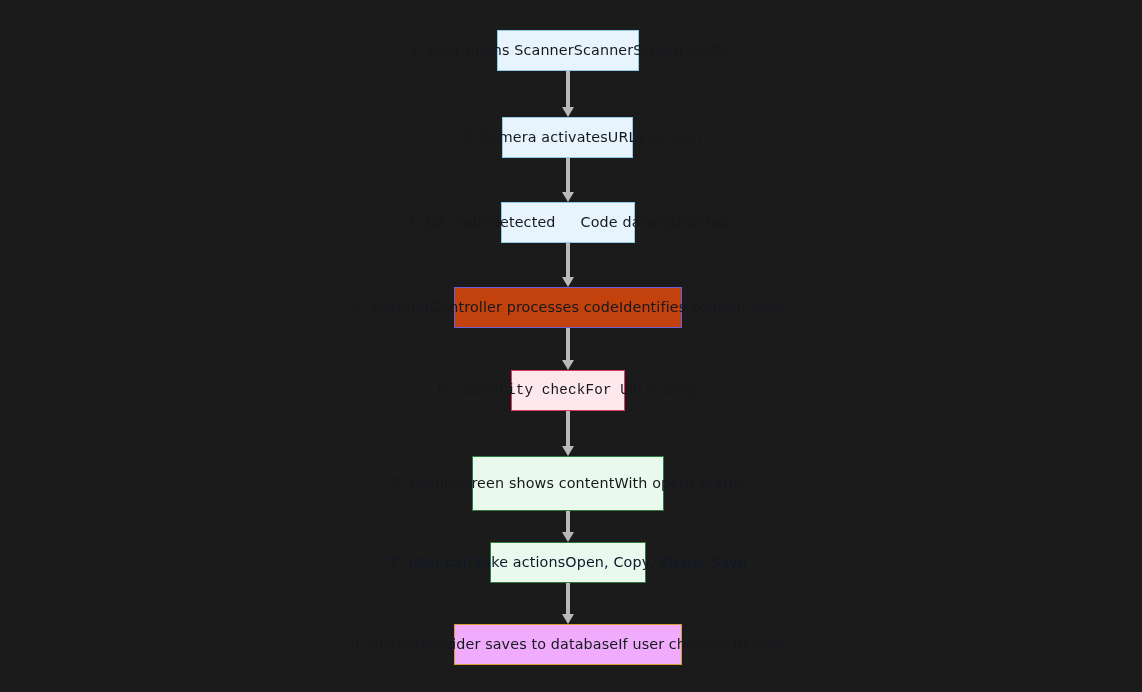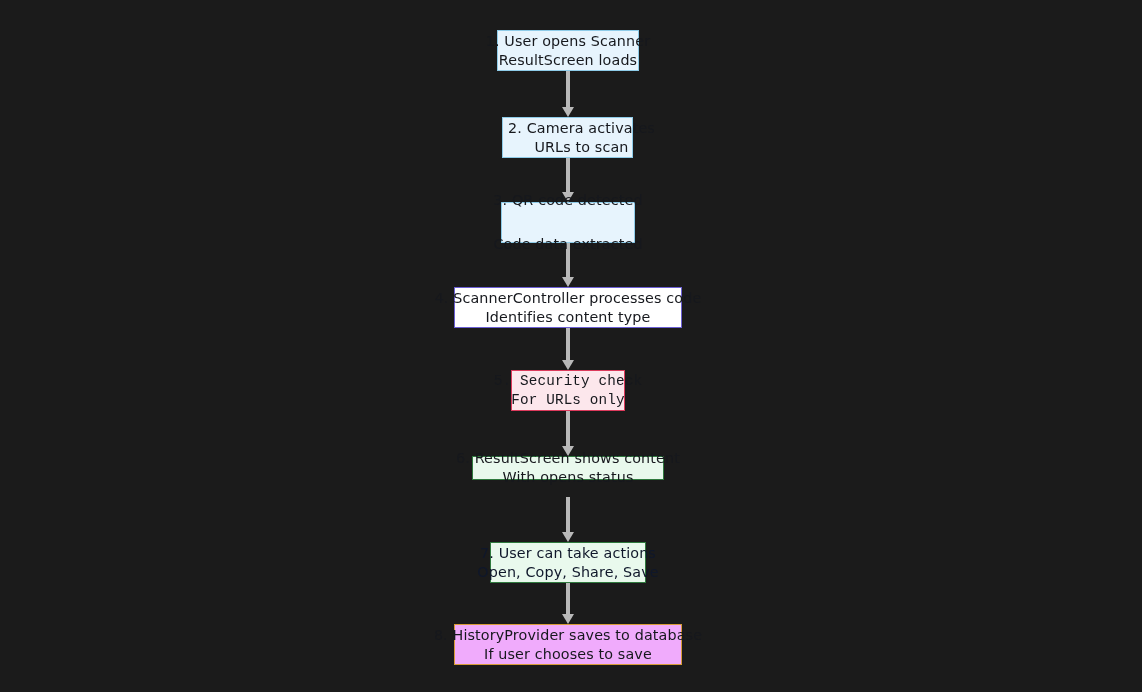--- a/index.html
+++ b/index.html
@@ -15,21 +15,21 @@
   }
   #flow-canvas {
     position: relative;
     width: 1142px;
     height: 692px;
   }
   .node {
     position: absolute;
     box-sizing: border-box;
     display: flex;
-    flex-direction: column;
+    flex-direction: row;
     align-items: center;
     justify-content: center;
     border-width: 1.5px;
     border-style: solid;
     text-align: center;
     line-height: 1.32;
     font-size: 14.3px;
     color: #16181d;
     letter-spacing: 0.01em;
     white-space: nowrap;
@@ -87,39 +87,39 @@
     <div class="edge" style="left: 568px; top: 497px;">
       <div class="shaft" style="height: 35px; background: rgb(185, 185, 185);"></div>
       <div class="head" style="top: 35px; border-top-color: rgb(185, 185, 185);"></div>
     </div>
     <div class="edge" style="left: 568px; top: 583px;">
       <div class="shaft" style="height: 31px; background: rgb(185, 185, 185);"></div>
       <div class="head" style="top: 31px; border-top-color: rgb(185, 185, 185);"></div>
     </div>
     <div class="node" style="left: 497px; top: 30px; width: 142px; height: 41px; background: rgb(231, 244, 253); border-color: rgb(142, 203, 232); color: rgb(22, 24, 29);">
       <span class="line1">1. User opens Scanner</span>
-      <span class="line2">ResultScreen loads</span>
+      <span class="line2">ScannerScreen loads</span>
     </div>
     <div class="node" style="left: 502px; top: 117px; width: 131px; height: 41px; background: rgb(231, 244, 253); border-color: rgb(142, 203, 232); color: rgb(22, 24, 29); padding-left: 28px;">
       <span class="line1">2. Camera activates</span>
       <span class="line2">URLs to scan</span>
     </div>
     <div class="node" style="left: 501px; top: 202px; width: 134px; height: 41px; background: rgb(231, 244, 253); border-color: rgb(142, 203, 232); color: rgb(22, 24, 29); gap: 25px;">
       <span class="line1">3. QR code detected</span>
       <span class="line2">Code data extracted</span>
     </div>
-    <div class="node" style="left: 454px; top: 287px; width: 228px; height: 41px; background: #ffffff; border-color: rgb(107, 95, 212); color: rgb(22, 24, 29);">
+    <div class="node" style="left: 454px; top: 287px; width: 228px; height: 41px; background: #c2410c; border-color: rgb(107, 95, 212); color: rgb(22, 24, 29);">
       <span class="line1">4. ScannerController processes code</span>
       <span class="line2">Identifies content type</span>
     </div>
     <div class="node" style="left: 511px; top: 370px; width: 114px; height: 41px; background: rgb(252, 231, 236); border-color: rgb(220, 58, 92); color: rgb(22, 24, 29); font-family: Liberation Mono, monospace;">
       <span class="line1">5. Security check</span>
       <span class="line2">For URLs only</span>
     </div>
-    <div class="node" style="left: 472px; top: 456px; width: 192px; height: 24px; background: rgb(233, 249, 237); border-color: rgb(47, 122, 62); color: rgb(22, 24, 29);">
+    <div class="node" style="left: 472px; top: 456px; width: 192px; height: 55px; background: rgb(233, 249, 237); border-color: rgb(47, 122, 62); color: rgb(22, 24, 29);">
       <span class="line1">6. ResultScreen shows content</span>
       <span class="line2">With opens status</span>
     </div>
     <div class="node" style="left: 490px; top: 542px; width: 156px; height: 41px; background: rgb(233, 249, 237); border-color: rgb(47, 122, 62); color: #0f172a;">
       <span class="line1">7. User can take actions</span>
       <span class="line2">Open, Copy, Share, Save</span>
     </div>
     <div class="node" style="left: 454px; top: 624px; width: 228px; height: 41px; background: #f0abfc; border-color: rgb(215, 155, 55); color: rgb(22, 24, 29);">
       <span class="line1">8. HistoryProvider saves to database</span>
       <span class="line2">If user chooses to save</span>

